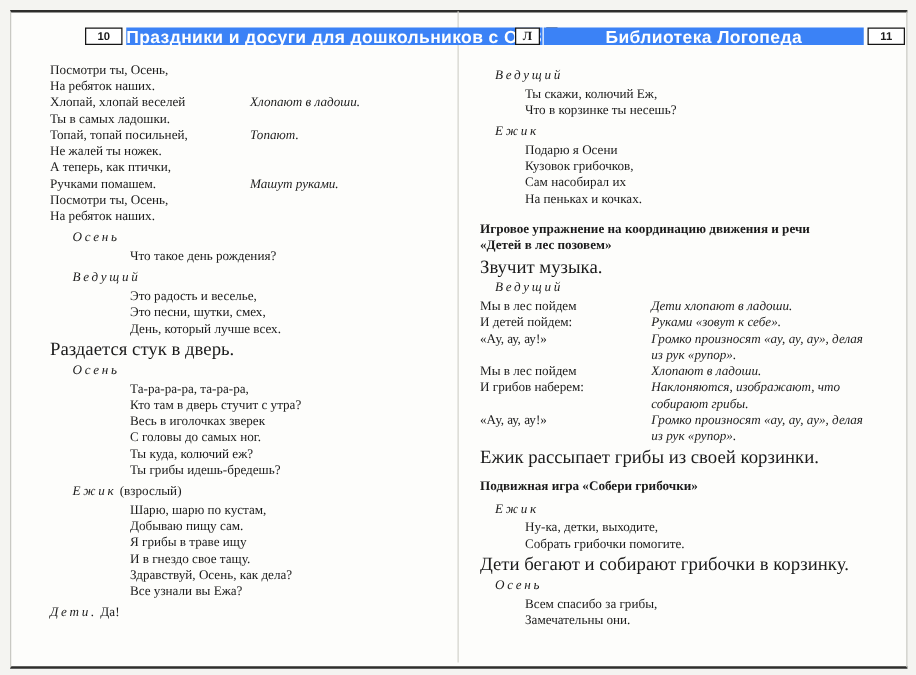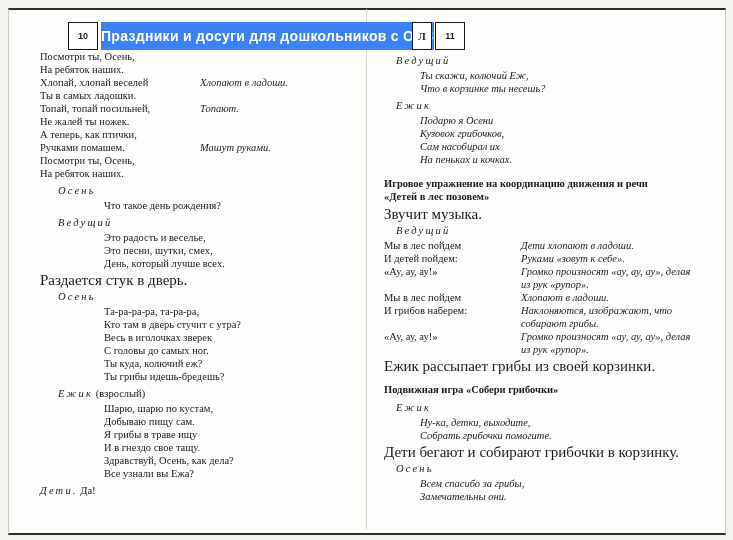--- a/index.html
+++ b/index.html
@@ -8,21 +8,21 @@
     background:#f4f4f1;color:#1b1b1b;
     font-family:"Liberation Serif","DejaVu Serif",serif;
   }
   .frame{
     position:absolute;left:8px;top:8px;width:716px;height:523px;
     background:#fdfdfb;
     border-top:2px solid #2e2e2c;border-bottom:2px solid #2e2e2c;
     border-left:1px solid #c9c9c3;border-right:1px solid #c9c9c3;
   }
   .gutter{position:absolute;left:366px;top:9px;height:521px;width:1px;background:#d4d4cd;}
-  .header{position:absolute;top:22px;height:28px;display:flex;gap:3px;align-items:stretch;padding-left:28px;}
+  .header{position:absolute;top:22px;height:14px;display:flex;gap:3px;align-items:stretch;padding-left:28px;}
   .header-left{left:40px;width:294px;}
   .header-right{left:384px;width:312px;}
   .num-box{
     min-width:22px;padding:0 3px;border:1px solid #161616;background:#fff;
     display:flex;align-items:center;justify-content:center;
     font-family:"Liberation Sans",sans-serif;font-weight:bold;font-size:9px;
   }
   .bar{
     flex:1;background:#3b82f6;color:#fff;
     display:flex;align-items:center;justify-content:center;
@@ -37,21 +37,21 @@
   .content{position:absolute;top:50px;font-size:10.5px;line-height:13px;}
   .content-left{left:40px;width:300px;}
   .content-right{left:384px;width:314px;}
   .verse-line{position:relative;white-space:nowrap;}
   .annot{position:absolute;left:160px;top:0;font-style:italic;}
   .character{margin:4px 0 2px 18px;}
   .content-right .character{margin-left:12px;}
   .char-spaced{letter-spacing:2.2px;font-style:italic;}
   .char-suffix{letter-spacing:normal;}
   .speech-line{margin-left:64px;white-space:nowrap;}
-  .content-right .speech-line{margin-left:36px;font-style:italic;}
+  .content-right .speech-line{margin-left:36px;}
   .stage{font-size:15px;line-height:12px;margin:4px 0;}
   .heading{font-weight:bold;margin:11px 0 5px;}
   .char-inline{margin-top:4px;}
   .two-col{margin:2px 0;}
   .tcrow{display:flex;}
   .tcleft{width:137px;flex:none;}
   .tcright{width:172px;font-style:italic;}
 </style>
 </head>
 <body>
@@ -60,20 +60,21 @@
 <div class="gutter"></div>
 
 <div class="header header-left">
   <div class="num-box">10</div>
   <div class="bar">Праздники и досуги для дошкольников с ОВЗ</div>
   <div class="logo-box">Л</div>
 </div>
 
 <div class="header header-right">
   <div class="logo-box">Л</div>
+  <div class="bar">Библиотека Логопеда</div>
   <div class="num-box">11</div>
 </div>
 
 <div class="content content-left">
     <div class="verse-line"><span class="verse-text">Посмотри ты, Осень,</span></div>
     <div class="verse-line"><span class="verse-text">На ребяток наших.</span></div>
     <div class="verse-line"><span class="verse-text">Хлопай, хлопай веселей</span><span class="annot">Хлопают в ладоши.</span></div>
     <div class="verse-line"><span class="verse-text">Ты в самых ладошки.</span></div>
     <div class="verse-line"><span class="verse-text">Топай, топай посильней,</span><span class="annot">Топают.</span></div>
     <div class="verse-line"><span class="verse-text">Не жалей ты ножек.</span></div>

